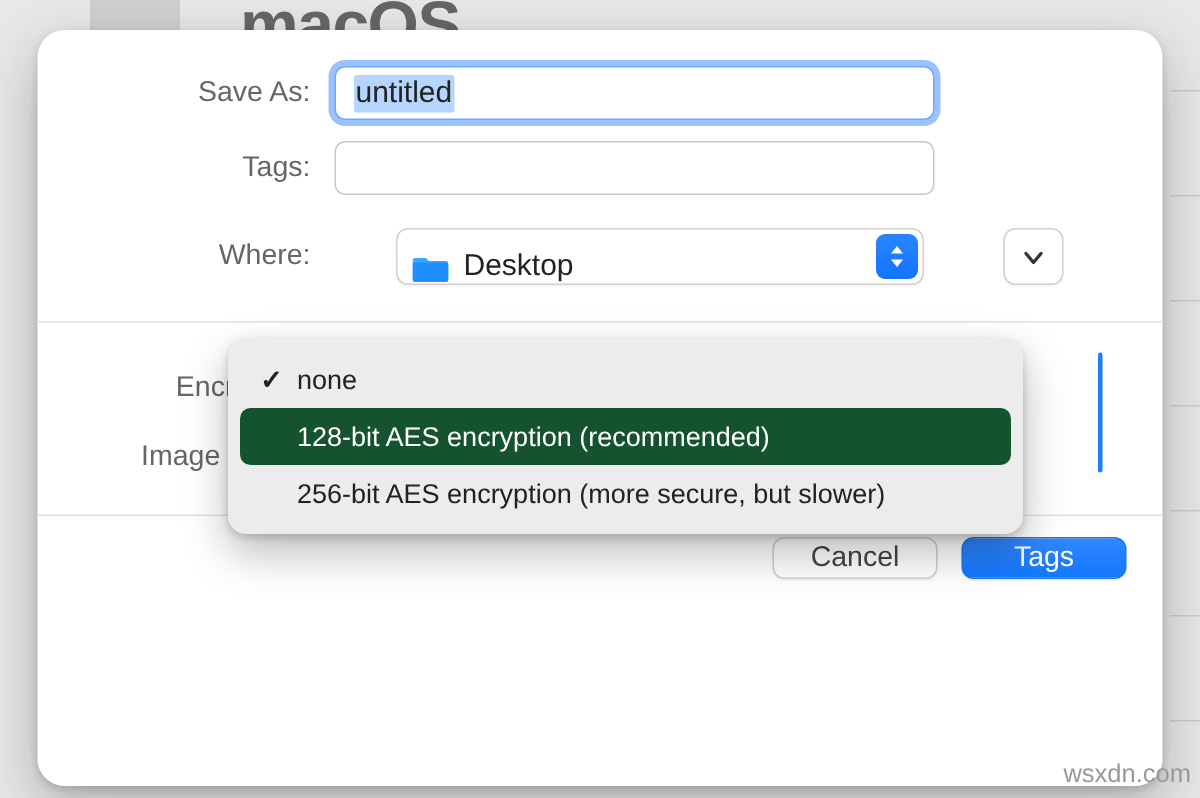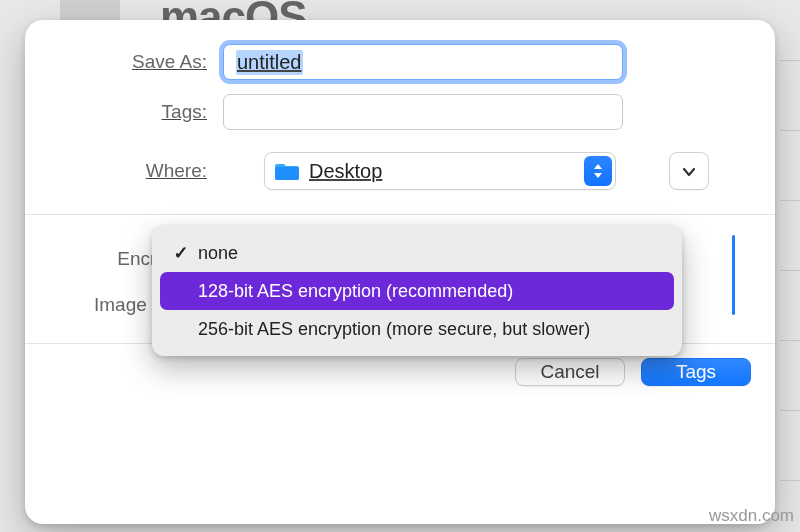--- a/index.html
+++ b/index.html
@@ -50,21 +50,20 @@
       bottom: 8px;
       background: #fff;
       border-radius: 18px;
       box-shadow: 0 15px 40px rgba(0,0,0,0.25), 0 2px 6px rgba(0,0,0,0.15);
       display: flex;
       flex-direction: column;
       overflow: visible;
     }
     .section-top {
       padding: 24px 38px 18px 38px;
-      text-decoration: underline;
     }
     .row {
       display: flex;
       align-items: center;
       margin-bottom: 14px;
     }
     .row-label {
       width: 160px;
       text-align: right;
       padding-right: 16px;
@@ -99,21 +98,21 @@
       background: #fff;
     }
     .where-row { margin-top: 22px; margin-bottom: 6px; gap: 41px; }
     .popup-btn {
       flex: 0 0 352px;
       height: 38px;
       border: 1px solid #d0d0d0;
       border-radius: 8px;
       background: #fff;
       display: flex;
-      align-items: center;
+      align-items: flex-end;
       padding: 0 10px;
       position: relative;
       box-shadow: 0 1px 1px rgba(0,0,0,0.04);
     }
     .folder-icon {
       width: 24px;
       height: 20px;
       margin-right: 10px;
       position: relative;
     }
@@ -192,21 +191,21 @@
     }
     .menu-check {
       width: 22px;
       display: inline-flex;
       align-items: center;
       justify-content: center;
       margin-right: 6px;
       font-weight: 700;
     }
     .menu-item.selected {
-      background: #6d28d9;
+      background: #14532d;
       color: #fff;
     }
     .section-bottom {
       padding: 14px 24px 10px 24px;
       display: flex;
       justify-content: flex-end;
       gap: 16px;
     }
     .btn {
       min-width: 110px;

